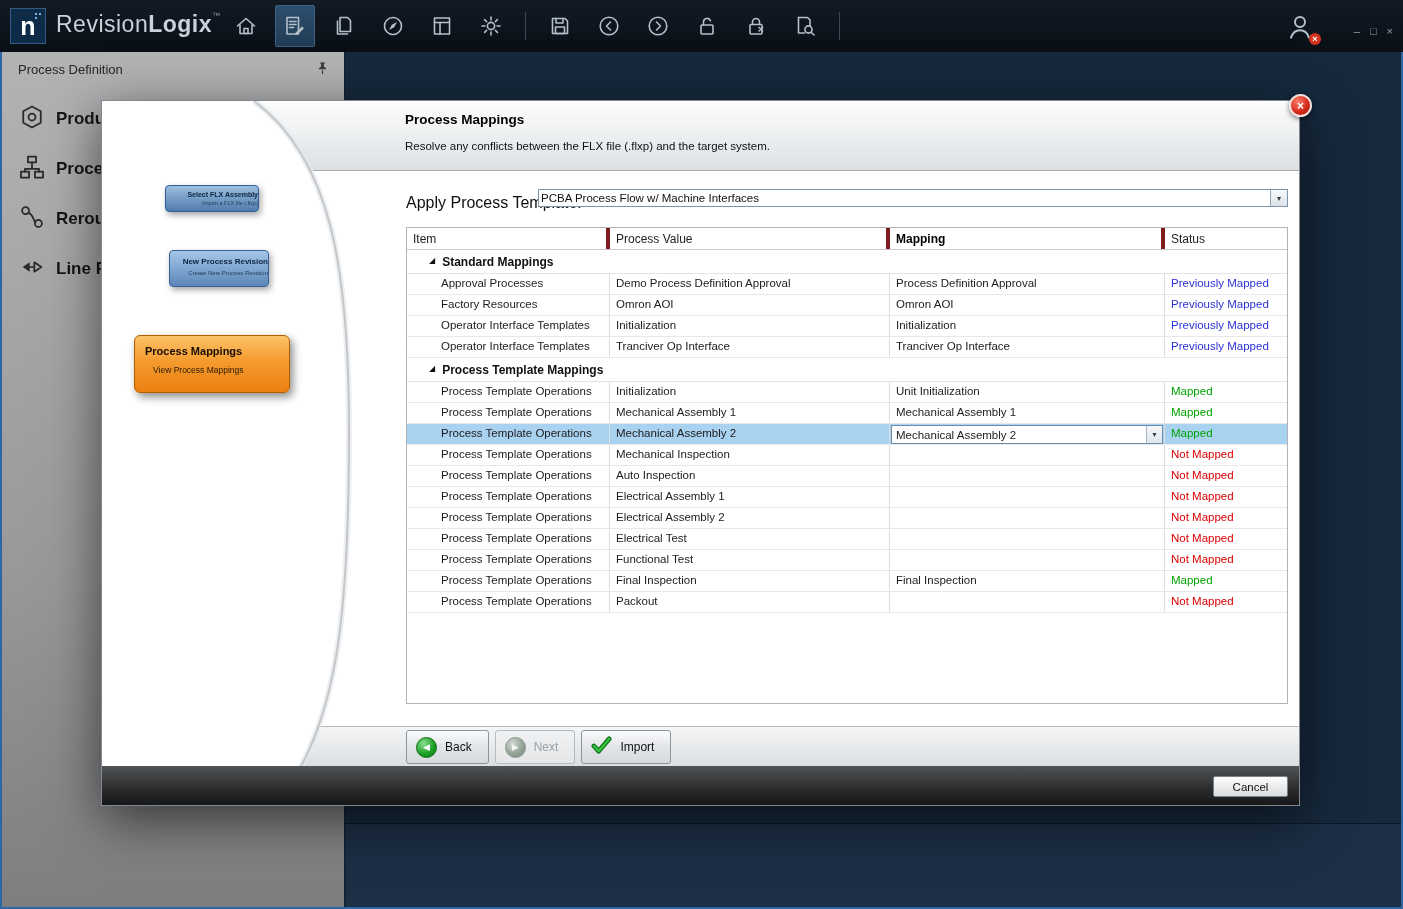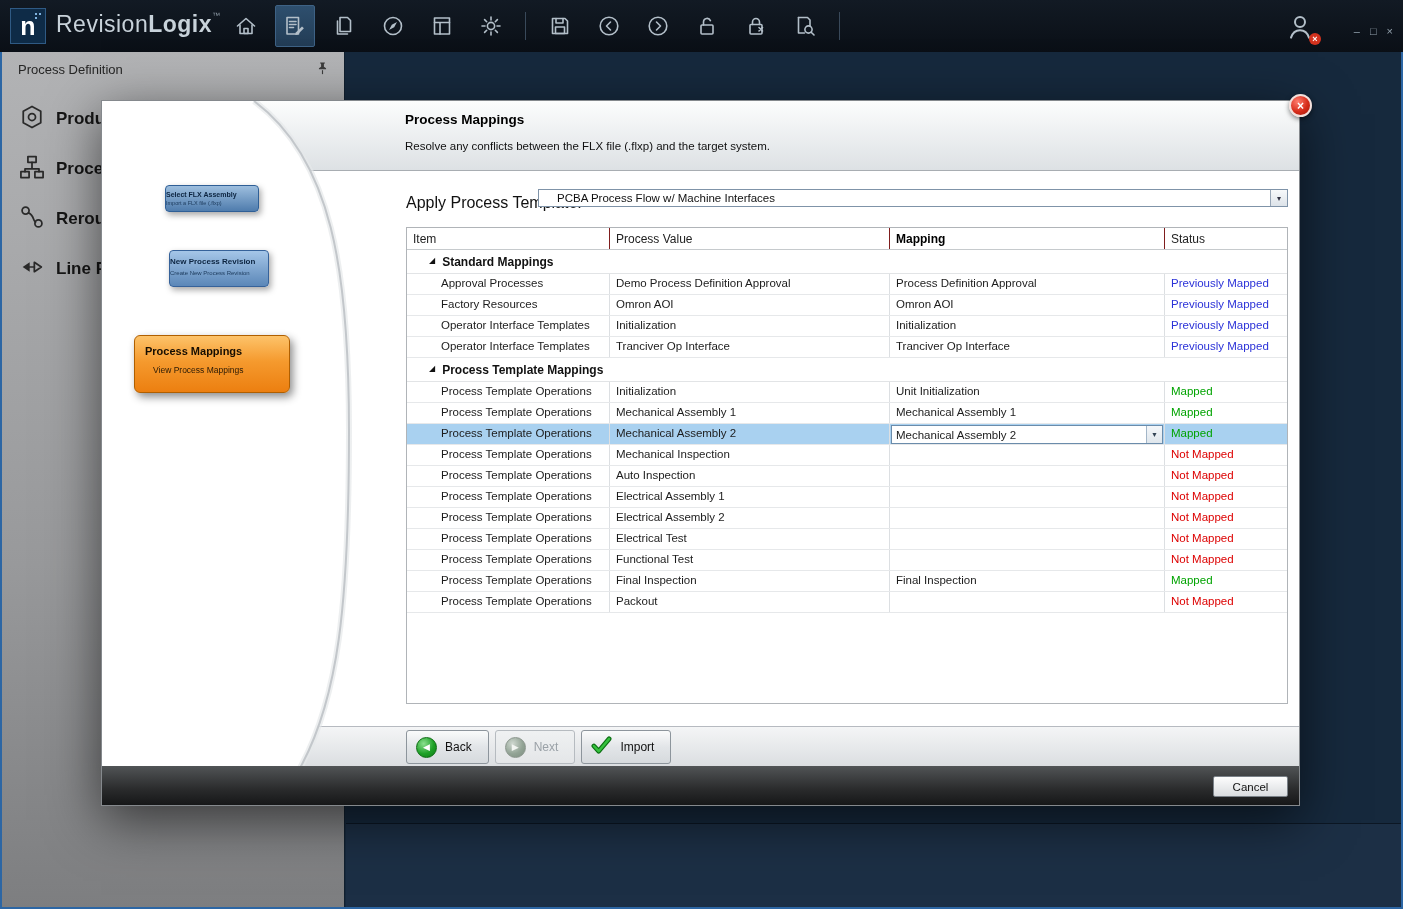--- a/index.html
+++ b/index.html
@@ -59,46 +59,46 @@
               background:linear-gradient(#fdfdfd,#d9dcdf);border:1px solid #7a8188;border-radius:2px;cursor:pointer;
               font-family:inherit}
   .m-close{position:absolute;left:1187px;top:-7px;width:23px;height:23px;border-radius:50%;z-index:10;
            background:radial-gradient(circle at 35% 30%,#ff7d6e,#d62c1a 55%,#9f1608);
            border:2px solid #f3e0dc;color:#fff;font-size:12px;font-weight:bold;line-height:1;
            display:flex;align-items:center;justify-content:center;cursor:pointer;
            box-shadow:0 2px 5px rgba(0,0,0,.5);padding:0}
   
   .wizard{position:absolute;left:0;top:0;z-index:4}
   .card{position:absolute;border-radius:4px;box-shadow:2px 3px 6px rgba(0,0,0,.35);overflow:hidden}
-  .card .ct,.card .cs{text-align:left;white-space:nowrap}
+  .card .ct,.card .cs{text-align:right;white-space:nowrap}
   .card.small{left:63px;top:84px;width:94px;height:27px;
               background:linear-gradient(#9dbede,#4f7cad);border:1px solid #2f5f96}
   .card.small .ct{font-size:7px;font-weight:bold;color:#0c2440;margin-top:5px}
   .card.small .cs{font-size:5.5px;color:#1c3a5c;margin-top:2px}
   .card.medium{left:67px;top:149px;width:100px;height:37px;
                background:linear-gradient(#a5c6e8,#5b87b8);border:1px solid #36629a}
   .card.medium .ct{font-size:8px;font-weight:bold;color:#0c2440;margin-top:6px}
   .card.medium .cs{font-size:6px;color:#1c3a5c;margin-top:4px}
   .card.active{left:32px;top:234px;width:156px;height:58px;border-radius:6px;
                background:linear-gradient(#fdc36a,#f59a2e 45%,#ec7f10);border:1px solid #b05f00;
                box-shadow:3px 4px 9px rgba(0,0,0,.45)}
   .card.active .ct{font-size:11px;font-weight:bold;color:#160d00;margin:9px 0 0 10px;text-align:left}
   .card.active .cs{font-size:8.5px;color:#2a1a06;margin:8px 0 0 18px;text-align:left}
   
   .apply-row{position:absolute;left:304px;top:88px;width:882px;height:24px;z-index:2}
   .apply-label{position:absolute;left:0;top:5px;font-size:16px;color:#111}
   .combo{position:absolute;left:132px;top:0;width:750px;height:18px;border:1px solid #7f93a8;background:#fff;
-         display:flex;align-items:center;padding-left:18px;font-size:11.5px;color:#111;cursor:pointer}
+         display:flex;align-items:center;padding-left:2px;font-size:11.5px;color:#111;cursor:pointer}
   .combo-btn{margin-left:auto;width:17px;height:100%;border-left:1px solid #98a6b6;
              background:linear-gradient(#f7f9fa,#dde3e9);display:flex;align-items:center;justify-content:center;
              font-size:8px;color:#334}
   
   .table{position:absolute;left:304px;top:126px;width:882px;height:477px;border:1px solid #b0b4b8;background:#fff;z-index:2}
   .thead{display:grid;grid-template-columns:203px 280px 275px 1fr;height:22px;border-bottom:1px solid #c6cacd}
-  .th{padding:4px 6px 0 6px;font-size:12px;color:#222;border-right:1px solid #7f1d1d;white-space:nowrap;overflow:hidden}
+  .th{padding:4px 6px 0 6px;font-size:12px;color:#222;border-right:4px solid #7f1d1d;white-space:nowrap;overflow:hidden}
   .th:last-child{border-right:none}
   .th.bold{font-weight:bold;color:#000}
   .trow.group{height:24px;display:flex;align-items:center;gap:7px;padding-left:22px;
               border-bottom:1px solid #e2e4e6;font-weight:bold;font-size:12px;color:#111;cursor:pointer}
   .exp{font-size:8px;color:#111;transform:translateY(-1px)}
   .trow.data{display:grid;grid-template-columns:203px 280px 275px 1fr;height:21px;
              border-bottom:1px solid #e6e8ea;font-size:11.5px;color:#1c1c1c;cursor:pointer}
   .trow.data.selected{background:#a9d1f0}
   .td{padding:3px 6px 0 6px;border-right:1px solid #dcdfe2;white-space:nowrap;overflow:hidden}
   .td.item{padding-left:34px}

